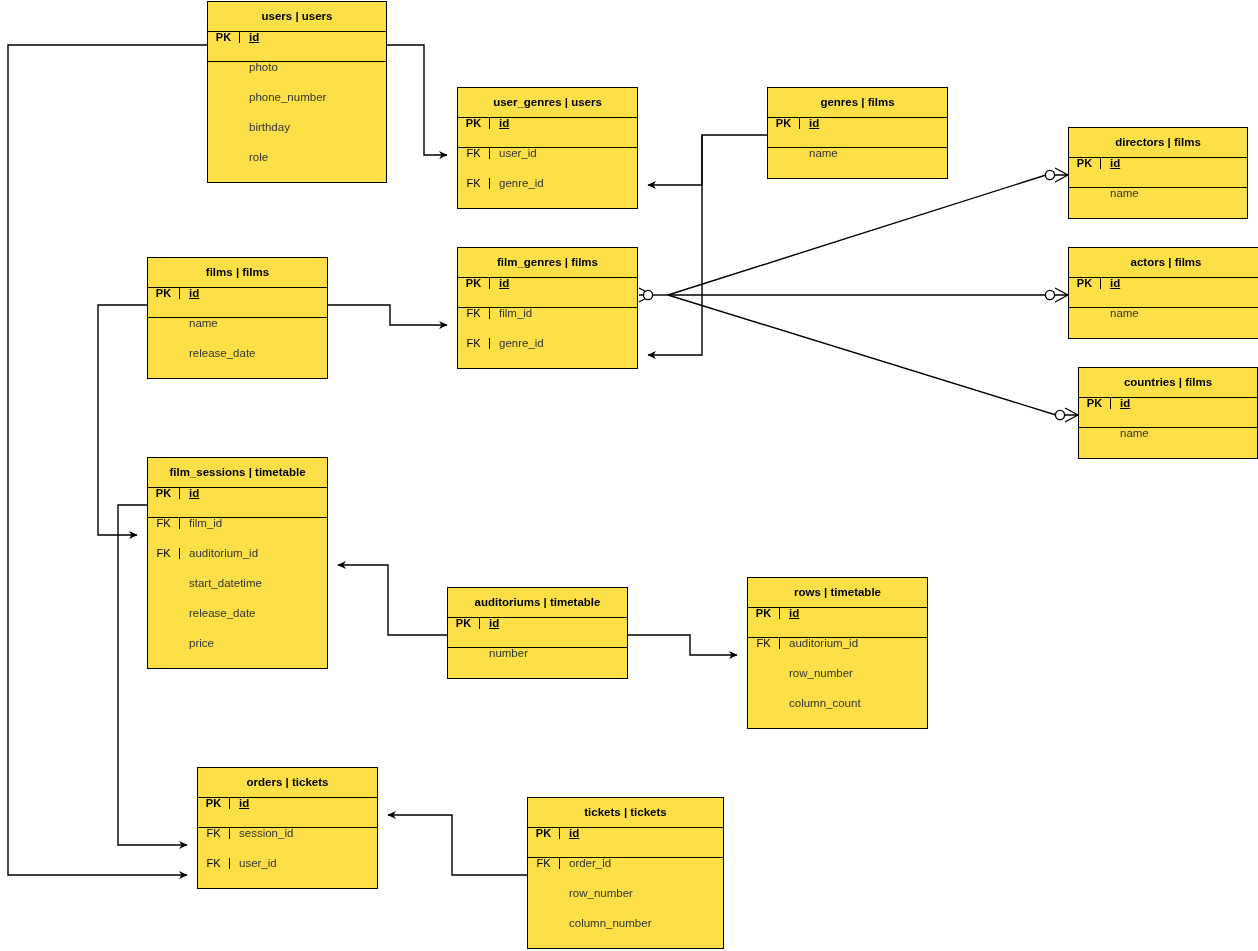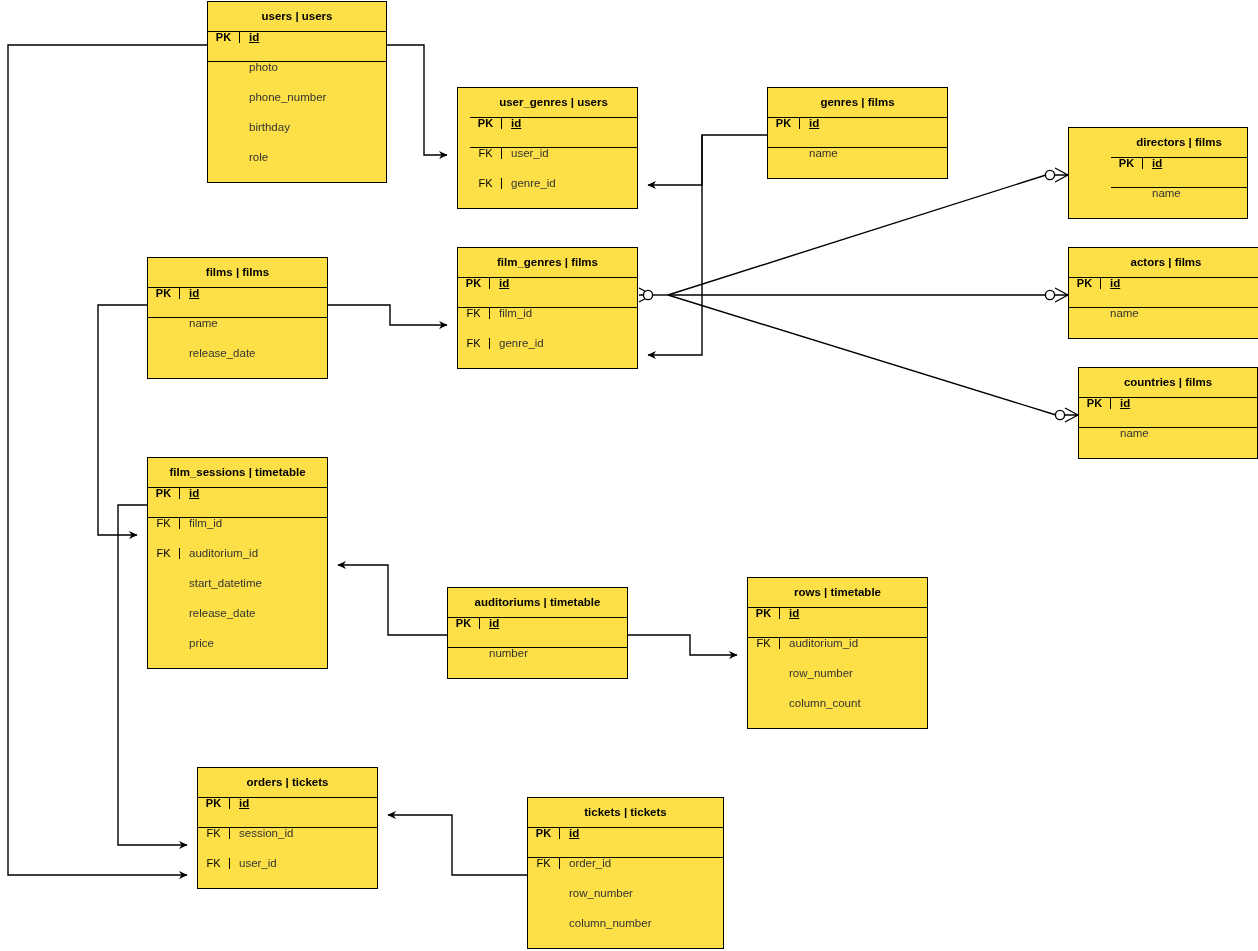--- a/index.html
+++ b/index.html
@@ -151,21 +151,21 @@
       </div>
       <div class="ent-row">
         <div class="key-cell"></div>
         <div class="attr-cell">birthday</div>
       </div>
       <div class="ent-row">
         <div class="key-cell"></div>
         <div class="attr-cell">role</div>
       </div>
     </div>
-    <div class="entity" style="left: 457px; top: 87px; width: 181px; padding-left: 12px;">
+    <div class="entity" style="left: 457px; top: 87px; width: 181px;">
       <div class="ent-title">user_genres | users</div>
       <div class="ent-row pkrow">
         <div class="key-cell pk">PK</div>
         <div class="attr-cell pkname">id</div>
       </div>
       <div class="ent-row">
         <div class="key-cell">FK</div>
         <div class="attr-cell">user_id</div>
       </div>
       <div class="ent-row">
@@ -177,21 +177,21 @@
       <div class="ent-title">genres | films</div>
       <div class="ent-row pkrow">
         <div class="key-cell pk">PK</div>
         <div class="attr-cell pkname">id</div>
       </div>
       <div class="ent-row">
         <div class="key-cell"></div>
         <div class="attr-cell">name</div>
       </div>
     </div>
-    <div class="entity" style="left: 1068px; top: 127px; width: 180px; padding-left: 42px;">
+    <div class="entity" style="left: 1068px; top: 127px; width: 180px;">
       <div class="ent-title">directors | films</div>
       <div class="ent-row pkrow">
         <div class="key-cell pk">PK</div>
         <div class="attr-cell pkname">id</div>
       </div>
       <div class="ent-row">
         <div class="key-cell"></div>
         <div class="attr-cell">name</div>
       </div>
     </div>

